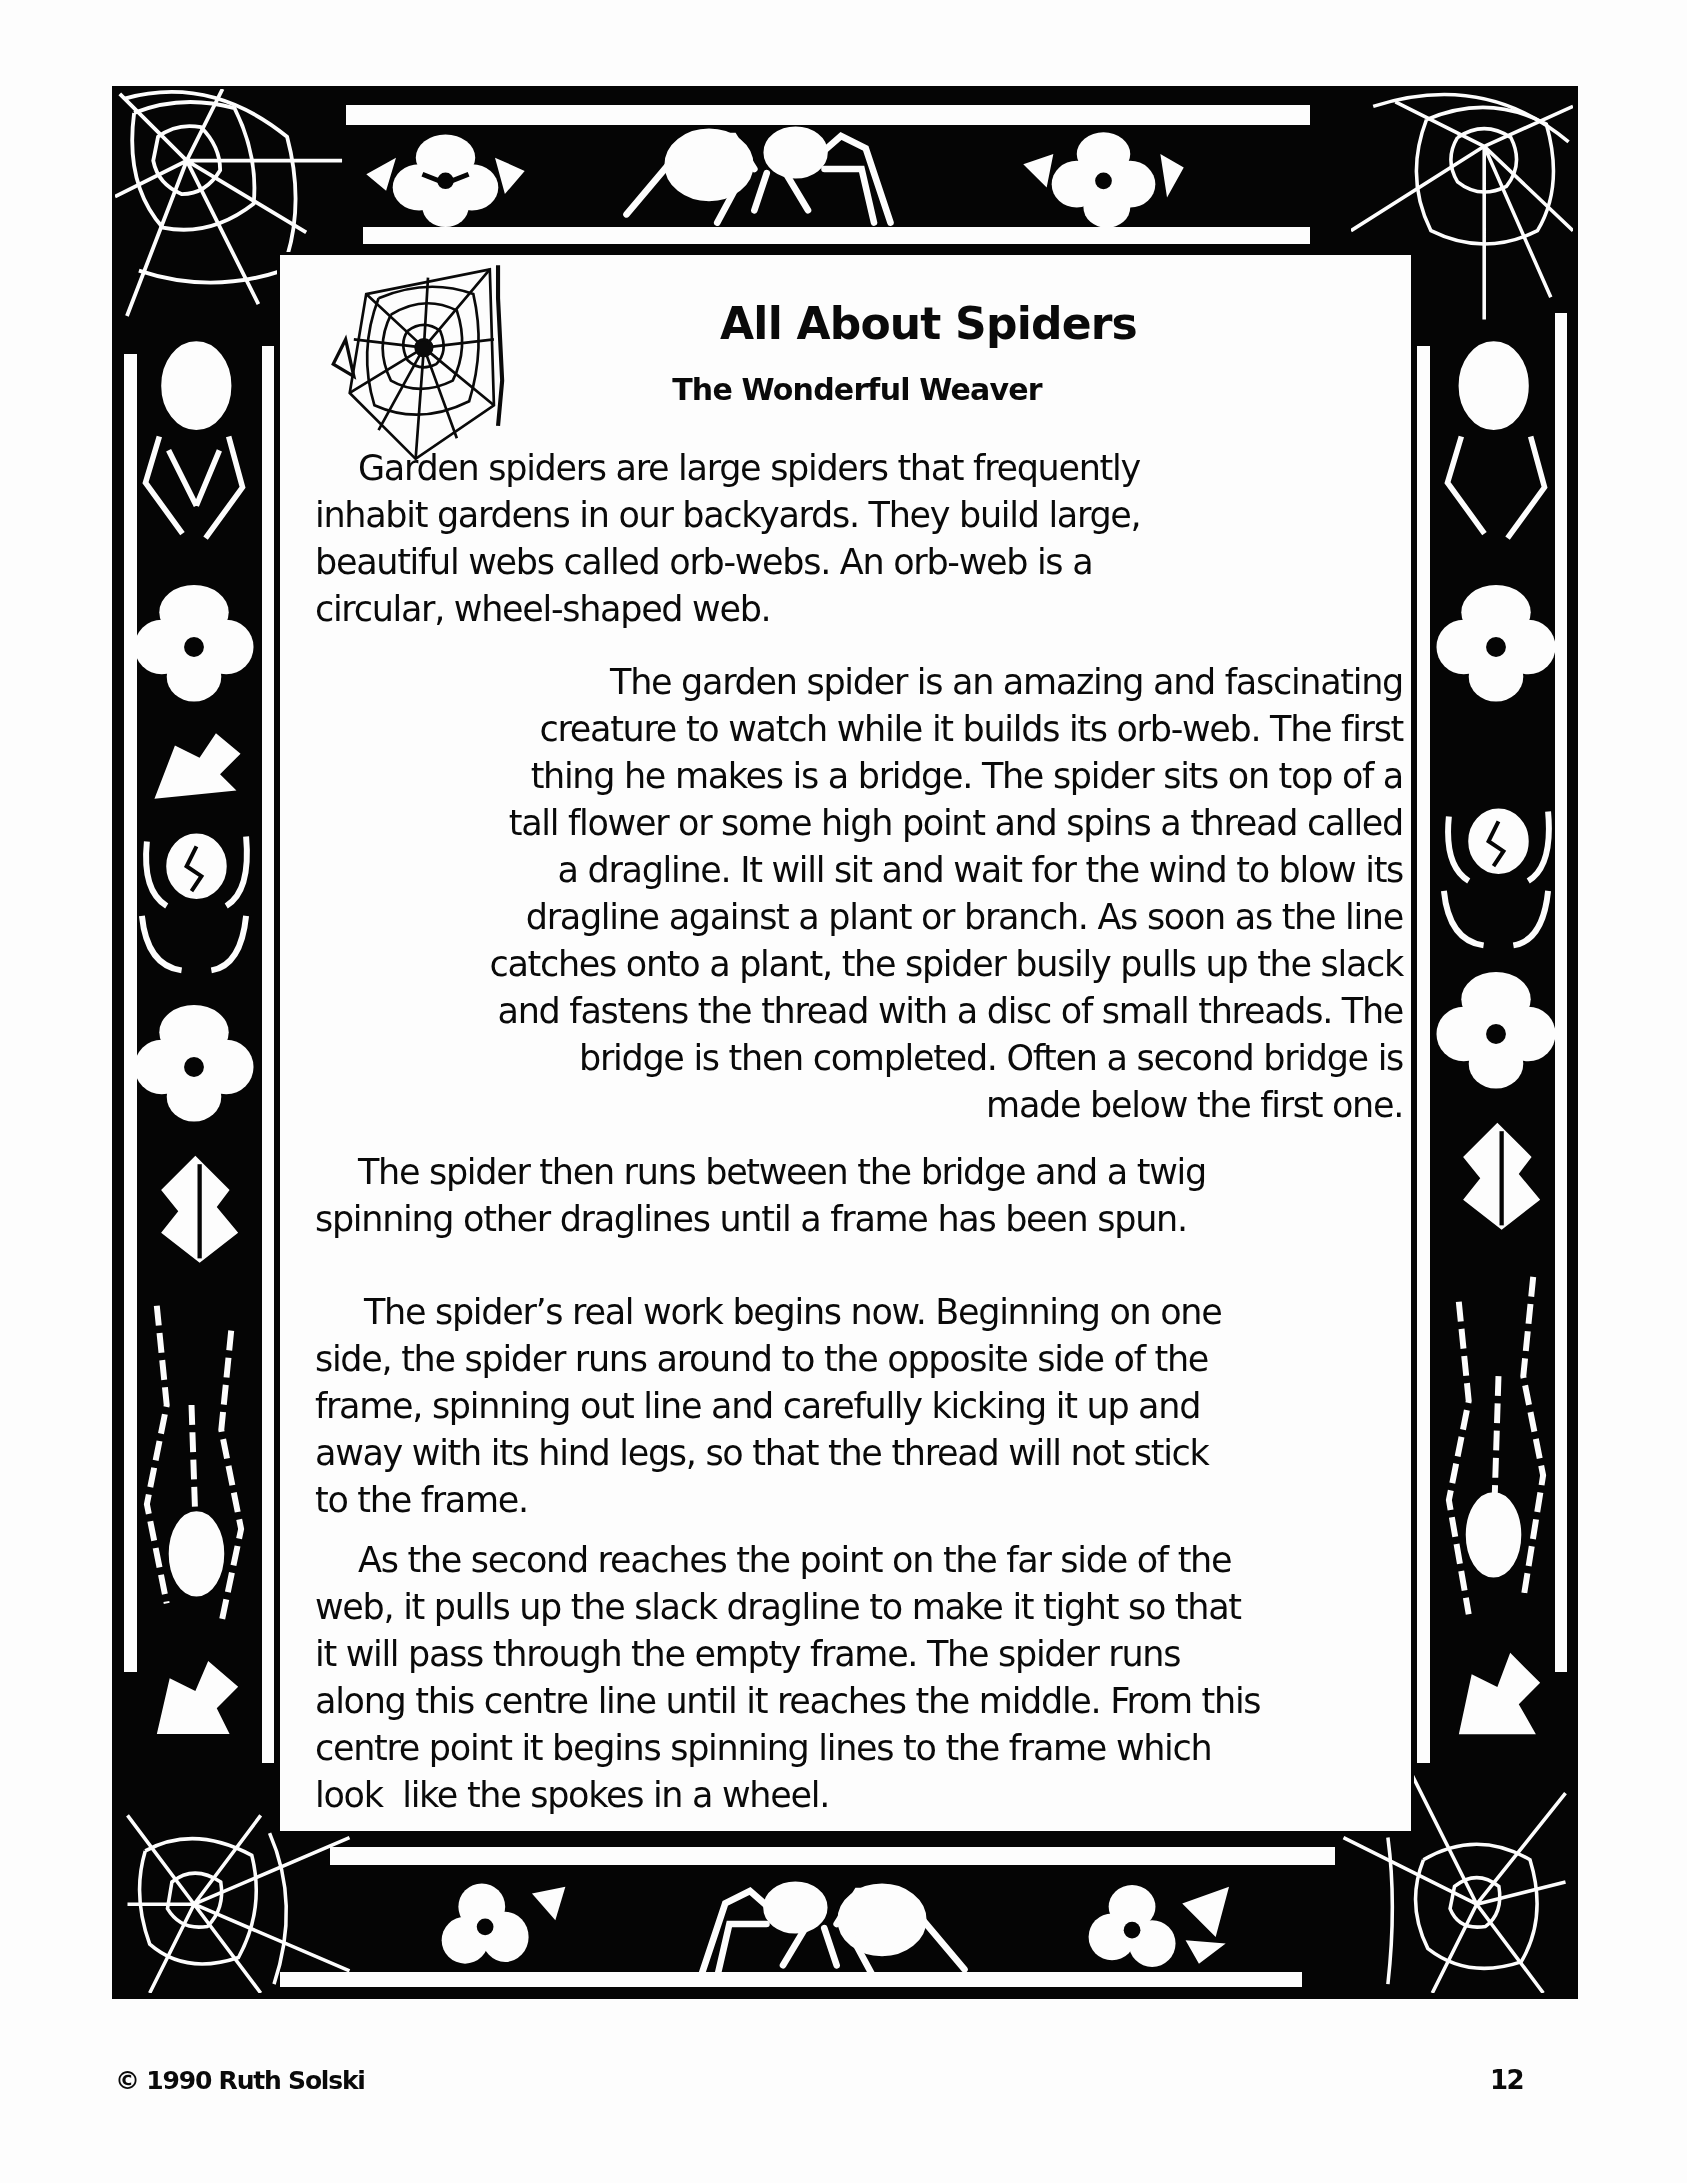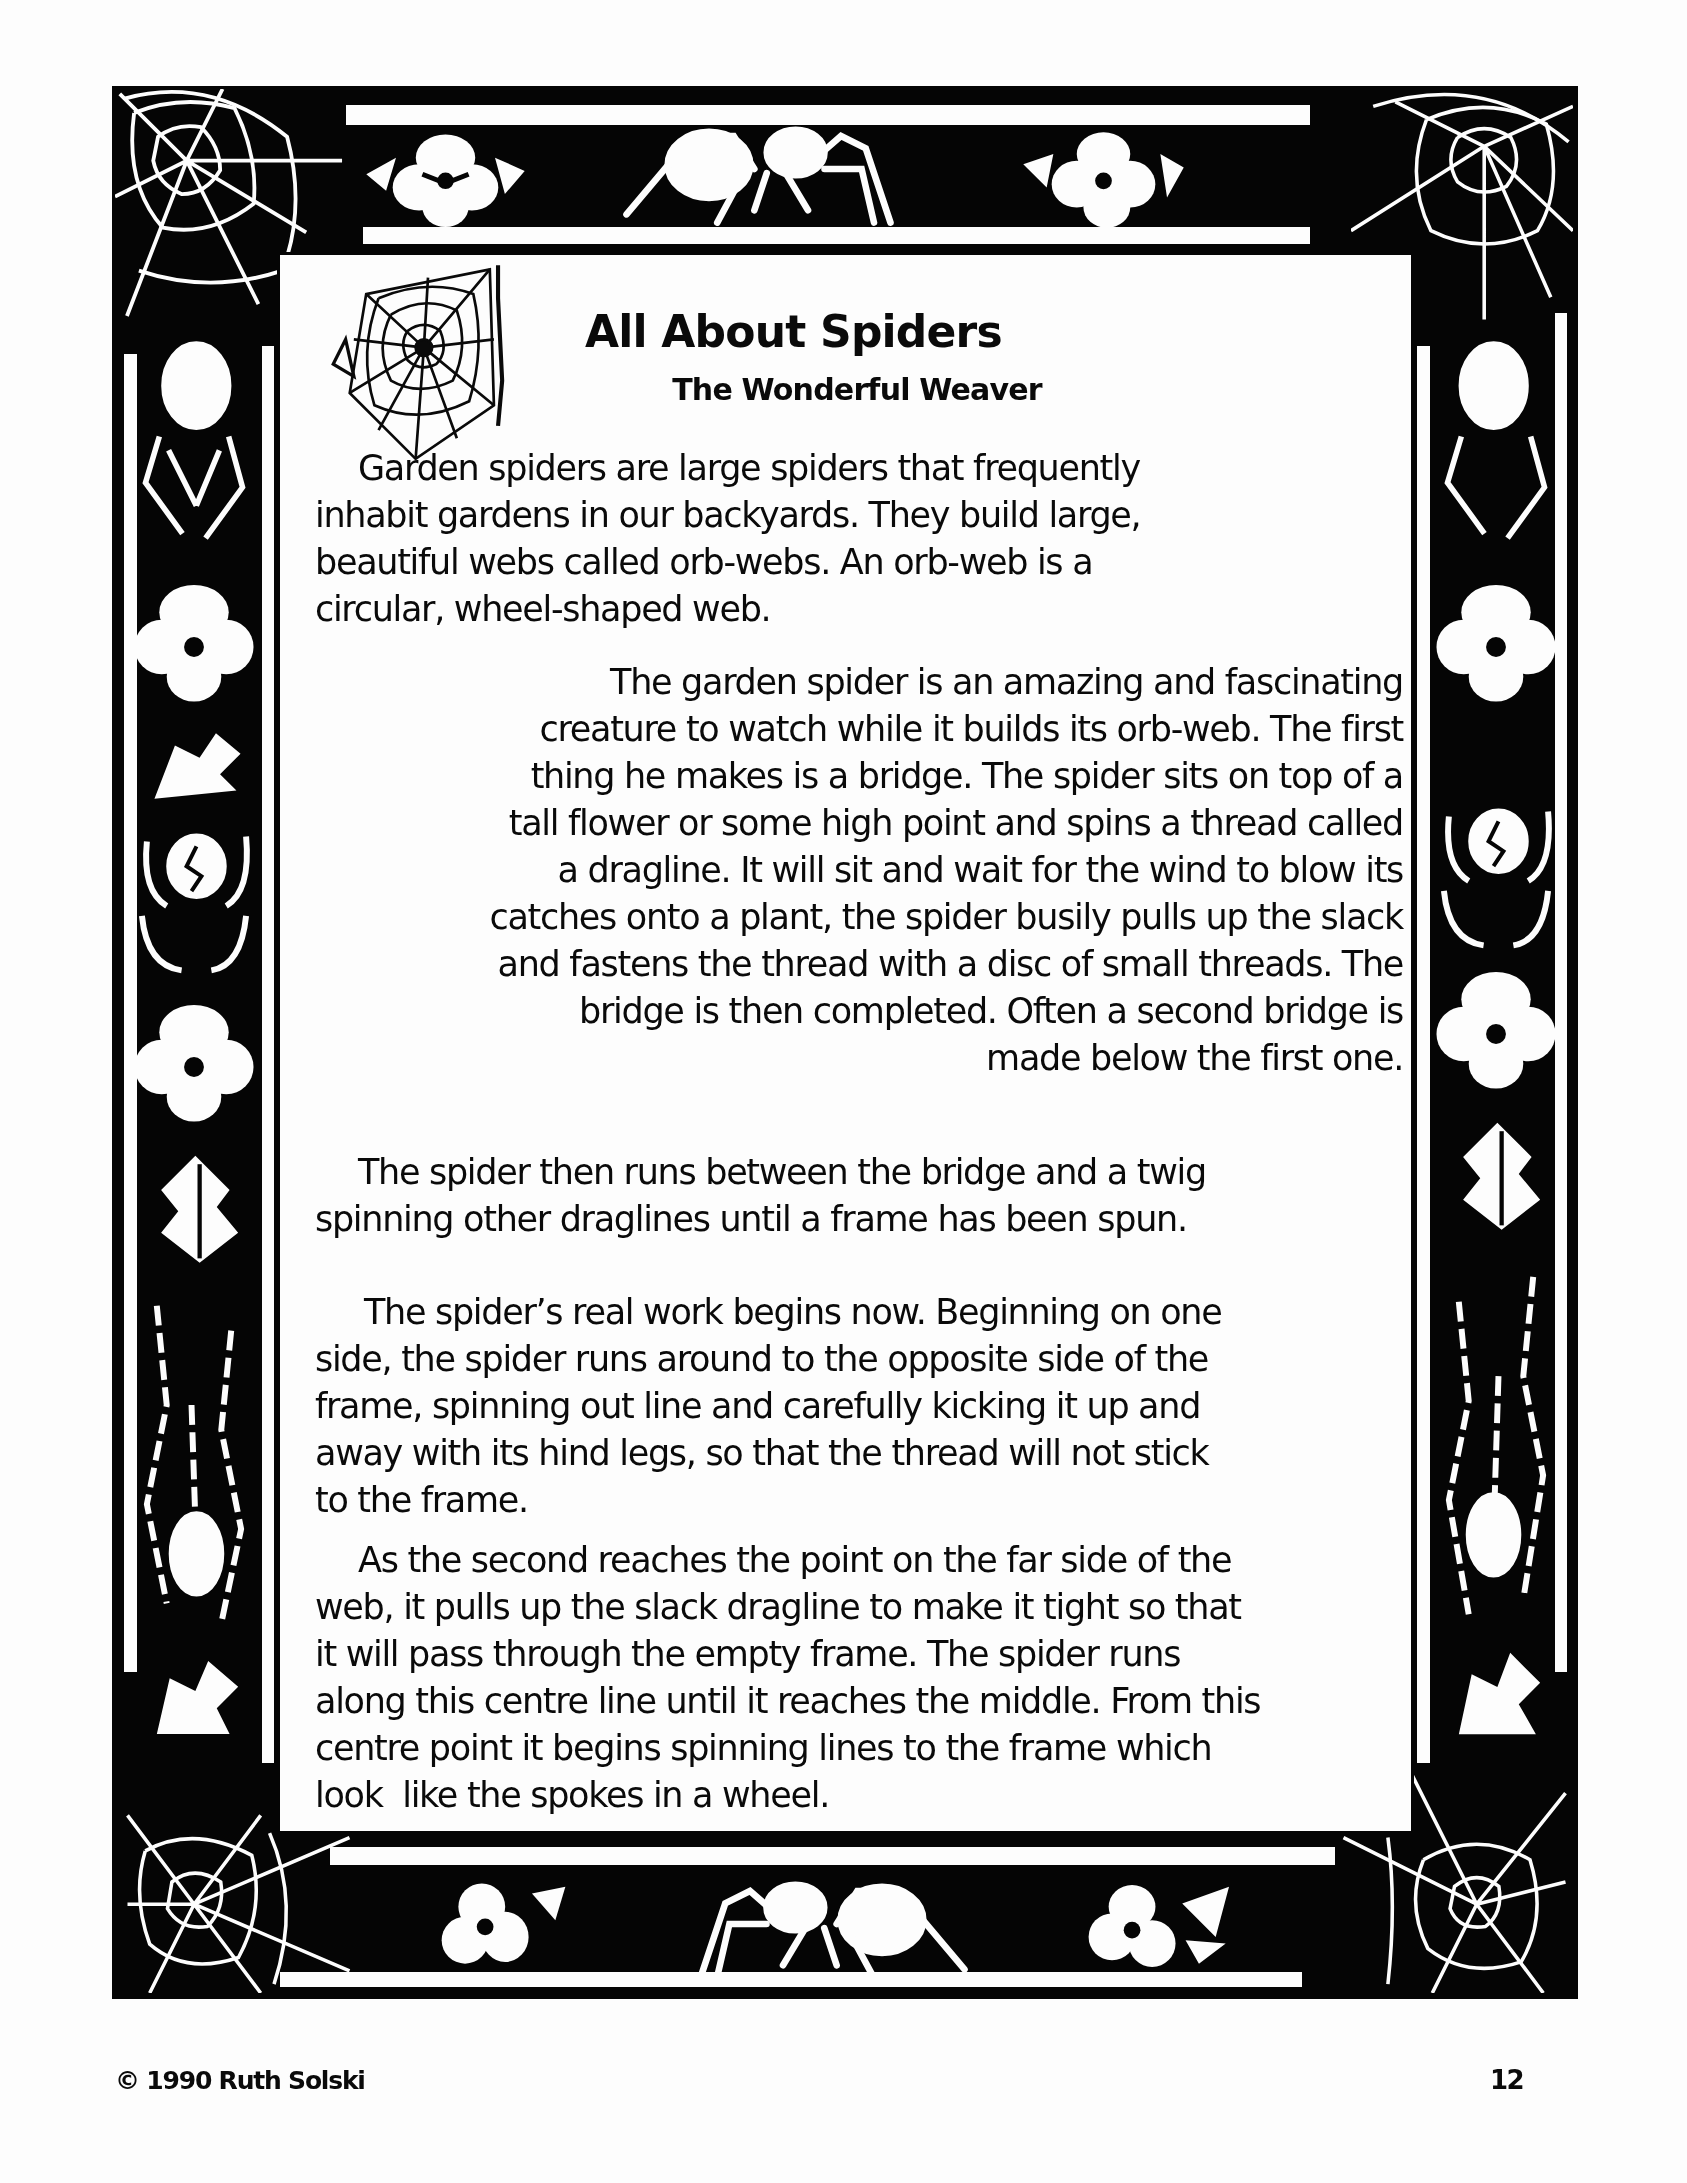--- a/index.html
+++ b/index.html
@@ -15,22 +15,22 @@
   .band-stripe { position:absolute; background:#fdfdfd; }
   .panel {
     position:absolute; left:277px; top:252px; width:1137px; height:1582px;
     background:#fdfdfd; border:3.3px solid #050505; box-sizing:border-box;
   }
   .deco { position:absolute; }
   .deco svg { width:100%; height:100%; display:block; }
 
   .web-illus { position:absolute; left:325px; top:257px; width:206px; height:198px; }
   .title {
-    position:absolute; left:577px; top:298px; width:560px; text-align:left;
-    font-weight:bold; font-size:44px; letter-spacing:-0.8px; margin:8px;
+    position:absolute; left:577px; top:298px; width:560px; text-align:right;
+    font-weight:bold; font-size:44px; letter-spacing:-0.8px; margin:0;
   }
   .subtitle {
     position:absolute; left:577px; top:372px; width:560px; text-align:center;
     font-weight:bold; font-size:30px; letter-spacing:-0.8px; margin:0;
   }
   .body-text {
     position:absolute; left:315px; width:1088px; font-size:35px; line-height:47px;
     letter-spacing:-1.3px; margin:0;
   }
   .body-text .line { display:block; white-space:nowrap; }
@@ -285,20 +285,21 @@
   <span class="line">beautiful webs called orb-webs. An orb-web is a</span>
   <span class="line">circular, wheel-shaped web.</span>
 </p>
 
 <p class="body-text" style="top:659px;text-align:right;">
   <span class="line indent">The garden spider is an amazing and fascinating</span>
   <span class="line">creature to watch while it builds its orb-web. The first</span>
   <span class="line">thing he makes is a bridge. The spider sits on top of a</span>
   <span class="line">tall flower or some high point and spins a thread called</span>
   <span class="line">a dragline. It will sit and wait for the wind to blow its</span>
+  <span class="line">dragline against a plant or branch. As soon as the line</span>
   <span class="line">catches onto a plant, the spider busily pulls up the slack</span>
   <span class="line">and fastens the thread with a disc of small threads. The</span>
   <span class="line">bridge is then completed. Often a second bridge is</span>
   <span class="line">made below the first one.</span>
 </p>
 
 <p class="body-text" style="top:1149px;">
   <span class="line indent">The spider then runs between the bridge and a twig</span>
   <span class="line">spinning other draglines until a frame has been spun.</span>
 </p>

